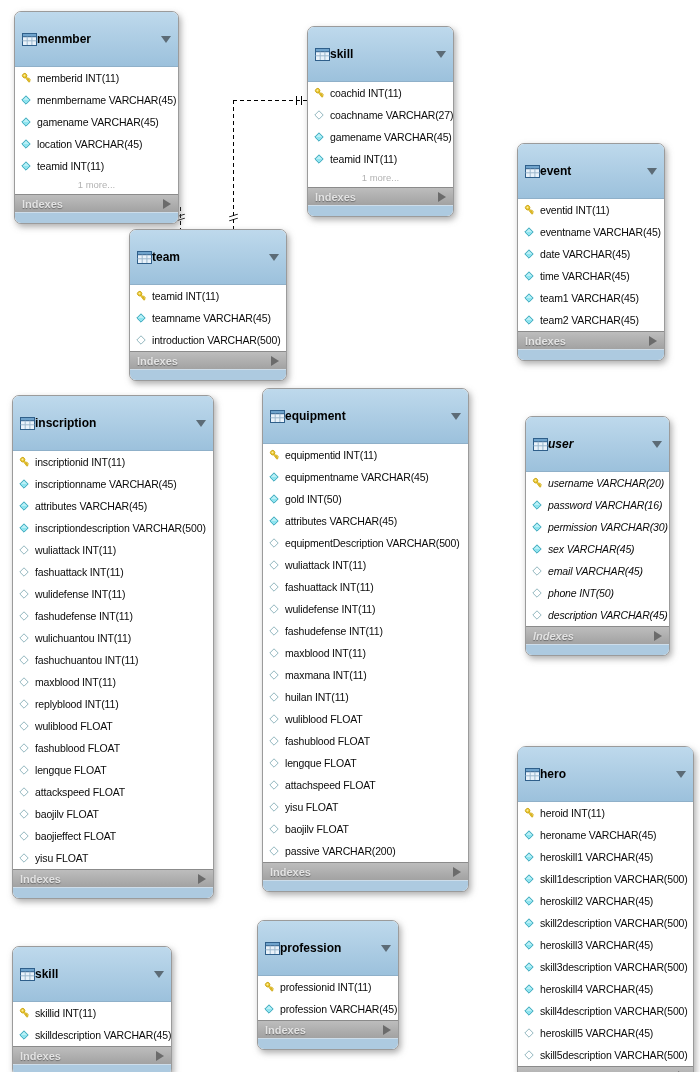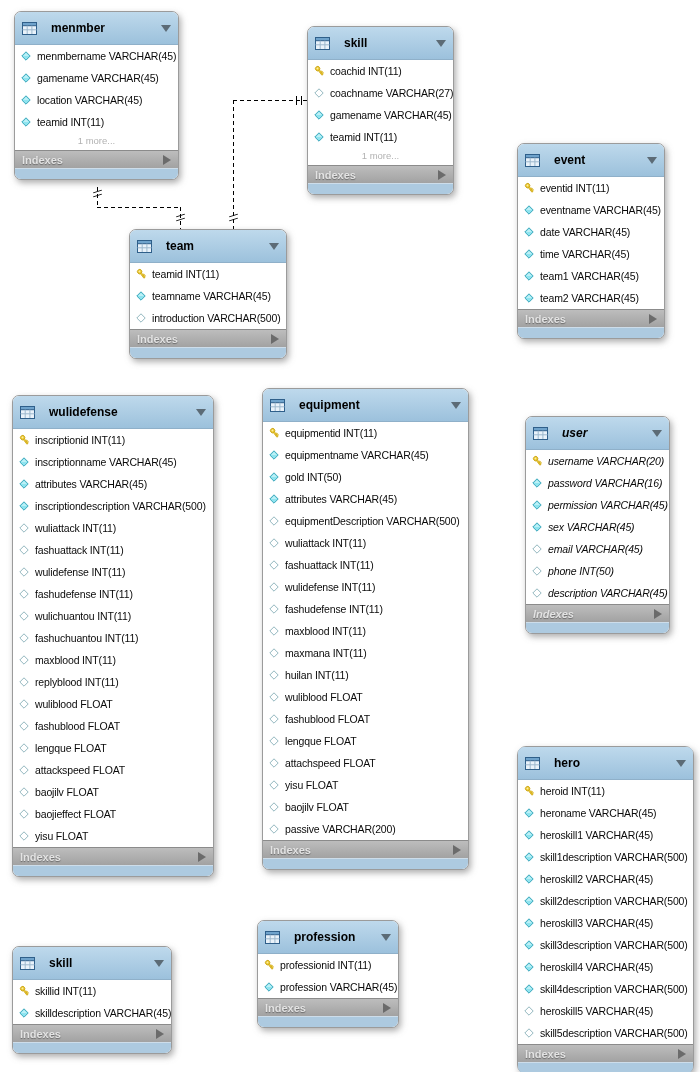--- a/index.html
+++ b/index.html
@@ -12,21 +12,21 @@
 
   
   .table{
     position:absolute;
     border:1px solid #9b9b9b;
     border-radius:7px;
     background:#ffffff;
     box-shadow:2px 3px 6px rgba(110,110,110,.55);
   }
   .thead{
-    height:22px;display:flex;align-items:center;gap:14px;padding:5px 7px;
+    height:22px;display:flex;align-items:center;gap:0;padding:16px 7px;
     background:linear-gradient(#bed9ec,#9cc1dc);
     border-bottom:1px solid #8fb0c9;
     border-radius:6px 6px 0 0;
   }
   .ticon{display:flex;flex:0 0 15px;}
   .tname{font-weight:bold;font-size:12px;color:#000;white-space:nowrap;}
   .collapse{
     margin-left:auto;width:0;height:0;
     border-left:5px solid transparent;border-right:5px solid transparent;
     border-top:7px solid #5c6b76;
@@ -92,20 +92,34 @@
             <line x1="9.9" y1="3.7" x2="9.9" y2="12" stroke="#9db8cd" stroke-width="1"></line>
             <line x1="0.5" y1="7.8" x2="14.5" y2="7.8" stroke="#9db8cd" stroke-width="1"></line>
           </svg>
         </span>
         <span class="tname">menmber</span>
         <span class="collapse"></span>
       </div>
       <div class="tbody">
         <div class="row">
           <span class="icon">
+            <svg width="11" height="12" viewBox="0 0 11 12">
+              <g transform="rotate(-38 5.5 6)">
+                <circle cx="5.5" cy="3" r="2.2" fill="#f2d03c" stroke="#c9a415" stroke-width="0.9"></circle>
+                <circle cx="5.5" cy="2.7" r="0.8" fill="#fbeFAF" opacity="0.9"></circle>
+                <rect x="4.8" y="4.8" width="1.4" height="6" fill="#f2d03c" stroke="#c9a415" stroke-width="0.7"></rect>
+                <rect x="5.6" y="7.4" width="1.9" height="1" fill="#f2d03c" stroke="#c9a415" stroke-width="0.5"></rect>
+                <rect x="5.6" y="9.2" width="1.9" height="1" fill="#f2d03c" stroke="#c9a415" stroke-width="0.5"></rect>
+              </g>
+            </svg>
+          </span>
+          <span>memberid INT(11)</span>
+        </div>
+        <div class="row">
+          <span class="icon">
             <svg width="10" height="10" viewBox="0 0 10 10">
               <polygon points="5,0.8 9.2,5 5,9.2 0.8,5" fill="#8ee4ef" stroke="#3aa6ba" stroke-width="1"></polygon>
               <polygon points="5,2 7.8,5 5,5 2.2,5" fill="#c9f2f7" opacity="0.8"></polygon>
             </svg>
           </span>
           <span>menmbername VARCHAR(45)</span>
         </div>
         <div class="row">
           <span class="icon">
             <svg width="10" height="10" viewBox="0 0 10 10">
@@ -342,21 +356,21 @@
       <div class="thead">
         <span class="ticon">
           <svg width="15" height="13" viewBox="0 0 15 13">
             <rect x="0.5" y="0.5" width="14" height="12" fill="#e9f2fa" stroke="#2f5f8a"></rect>
             <rect x="0.5" y="0.5" width="14" height="3.2" fill="#6fa3cc" stroke="#2f5f8a"></rect>
             <line x1="5.2" y1="3.7" x2="5.2" y2="12" stroke="#9db8cd" stroke-width="1"></line>
             <line x1="9.9" y1="3.7" x2="9.9" y2="12" stroke="#9db8cd" stroke-width="1"></line>
             <line x1="0.5" y1="7.8" x2="14.5" y2="7.8" stroke="#9db8cd" stroke-width="1"></line>
           </svg>
         </span>
-        <span class="tname">wulidefense</span>
+        <span class="tname">inscription</span>
         <span class="collapse"></span>
       </div>
       <div class="tbody">
         <div class="row">
           <span class="icon">
             <svg width="11" height="12" viewBox="0 0 11 12">
               <g transform="rotate(-38 5.5 6)">
                 <circle cx="5.5" cy="3" r="2.2" fill="#f2d03c" stroke="#c9a415" stroke-width="0.9"></circle>
                 <circle cx="5.5" cy="2.7" r="0.8" fill="#fbeFAF" opacity="0.9"></circle>
                 <rect x="4.8" y="4.8" width="1.4" height="6" fill="#f2d03c" stroke="#c9a415" stroke-width="0.7"></rect>
@@ -742,21 +756,21 @@
           </span>
           <span>password VARCHAR(16)</span>
         </div>
         <div class="row">
           <span class="icon">
             <svg width="10" height="10" viewBox="0 0 10 10">
               <polygon points="5,0.8 9.2,5 5,9.2 0.8,5" fill="#8ee4ef" stroke="#3aa6ba" stroke-width="1"></polygon>
               <polygon points="5,2 7.8,5 5,5 2.2,5" fill="#c9f2f7" opacity="0.8"></polygon>
             </svg>
           </span>
-          <span>permission VARCHAR(45)</span>
+          <span>permission VARCHAR(30)</span>
         </div>
         <div class="row">
           <span class="icon">
             <svg width="10" height="10" viewBox="0 0 10 10">
               <polygon points="5,0.8 9.2,5 5,9.2 0.8,5" fill="#8ee4ef" stroke="#3aa6ba" stroke-width="1"></polygon>
               <polygon points="5,2 7.8,5 5,5 2.2,5" fill="#c9f2f7" opacity="0.8"></polygon>
             </svg>
           </span>
           <span>sex VARCHAR(45)</span>
         </div>

